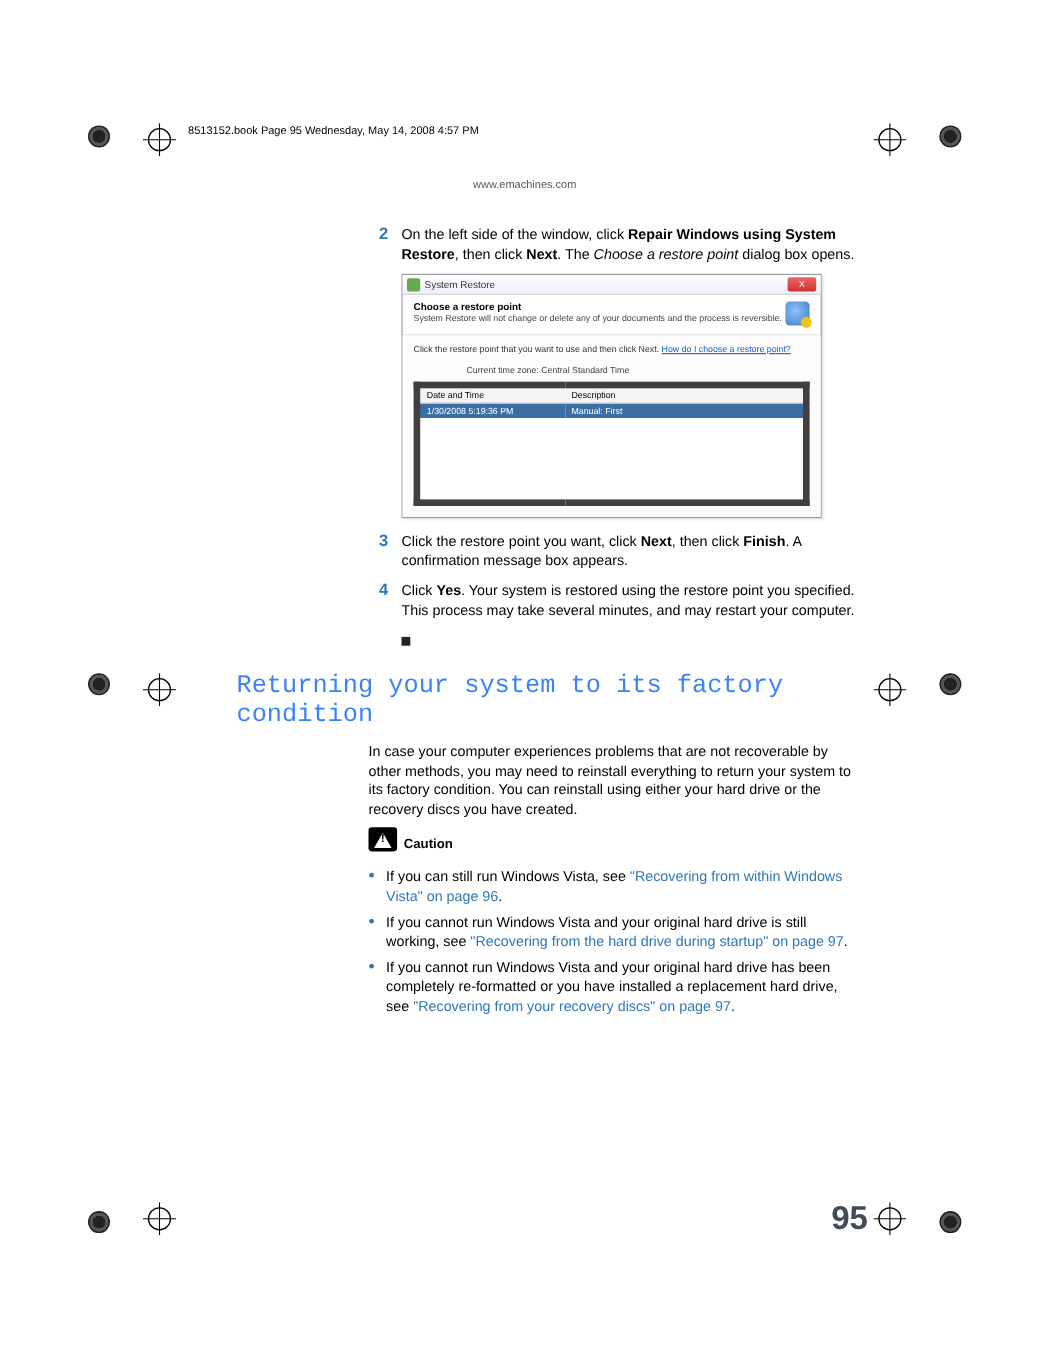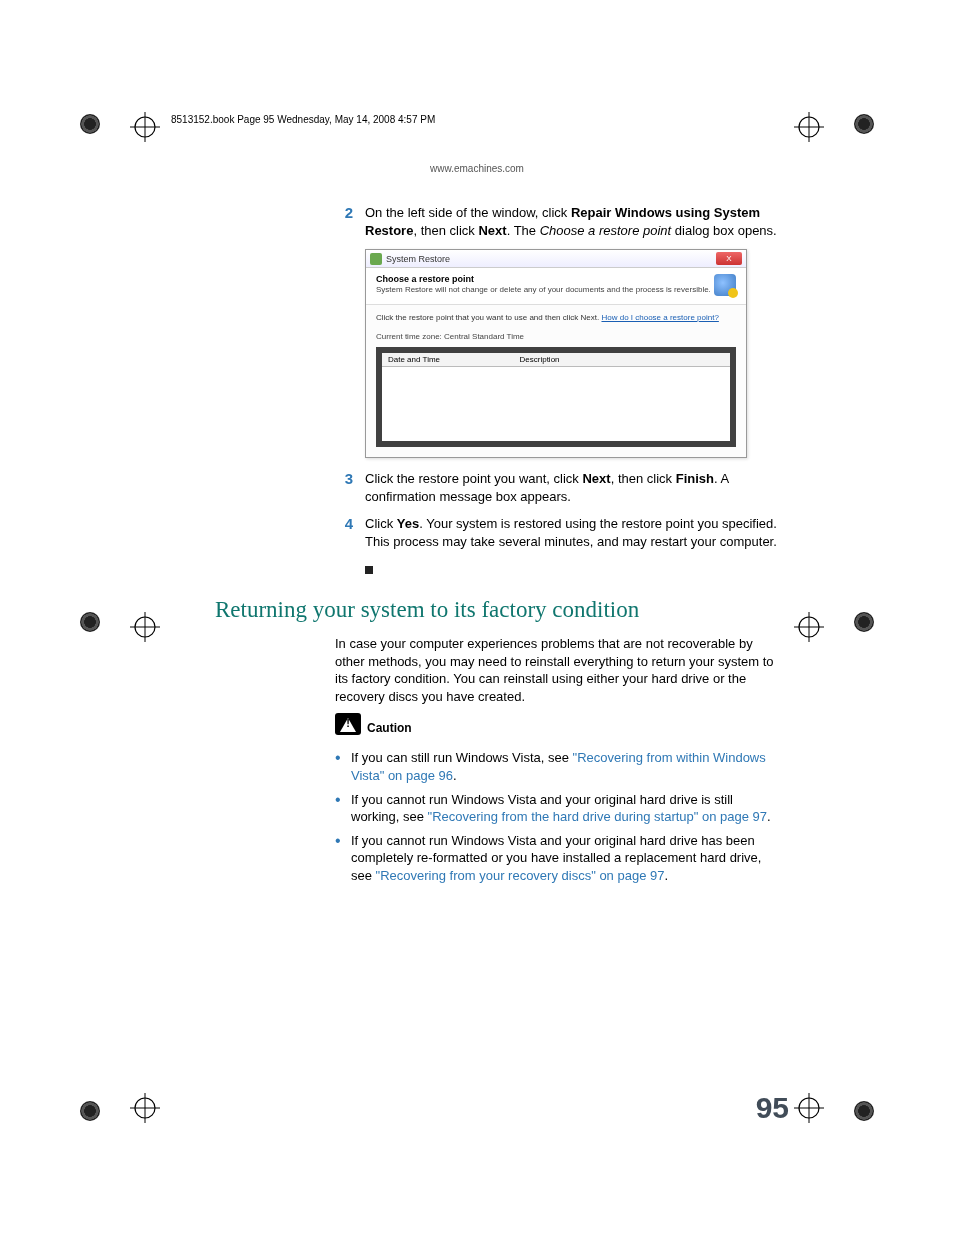--- a/index.html
+++ b/index.html
@@ -139,21 +139,21 @@
   .dlg-body {
     padding: 8px 10px 10px 10px;
     background: #fcfcfc;
   }
   .dlg-body .instr { font-size: 8px; color: #333; }
   .dlg-body .instr a {
     color: #1a5fb4;
     text-decoration: underline;
     cursor: pointer;
   }
-  .dlg-body .tz { font-size: 8px; color: #444; margin-top: 10px; }
+  .dlg-body .tz { font-size: 8px; color: #444; margin-top: 10px; margin-left: 48px; }
   .dlg-table {
     margin-top: 6px;
     border: 6px solid #404040;
     width: 100%;
     border-collapse: collapse;
   }
   .dlg-table th {
     text-align: left;
     font-weight: normal;
     font-size: 8px;
@@ -189,22 +189,22 @@
   }
   .dlg-btn.primary { color: #1a5fb4; }
   .endmark {
     width: 8px; height: 8px;
     background: #222;
     display: inline-block;
     margin-top: 6px;
     margin-left: 30px;
   }
   h2.section {
-    color: #0f766e;
-    font-family: Liberation Serif, serif;
+    color: #3b82f6;
+    font-family: Liberation Mono, monospace;
     font-weight: normal;
     font-size: 23px;
     margin: 20px 0 12px -120px;
   }
   .para {
     line-height: 1.35;
     margin-bottom: 0;
   }
   .caution-box {
     margin-top: 8px;
@@ -359,20 +359,24 @@
           <span>Click the restore point that you want to use and then click Next.</span>
           <a>How do I choose a restore point?</a>
         </div>
         <div class="tz">Current time zone: Central Standard Time</div>
         <table class="dlg-table">
           <tbody>
               <tr>
             <th style="width:38%">Date and Time</th>
             <th>Description</th>
           </tr>
+          <tr>
+            <td>1/30/2008 5:19:36 PM</td>
+            <td>Manual: First</td>
+          </tr>
           <tr class="spacer">
                 <td colspan="2"></td>
               </tr>
         </tbody>
           </table>
       </div>
     </div>
 
     
     <div class="step">

